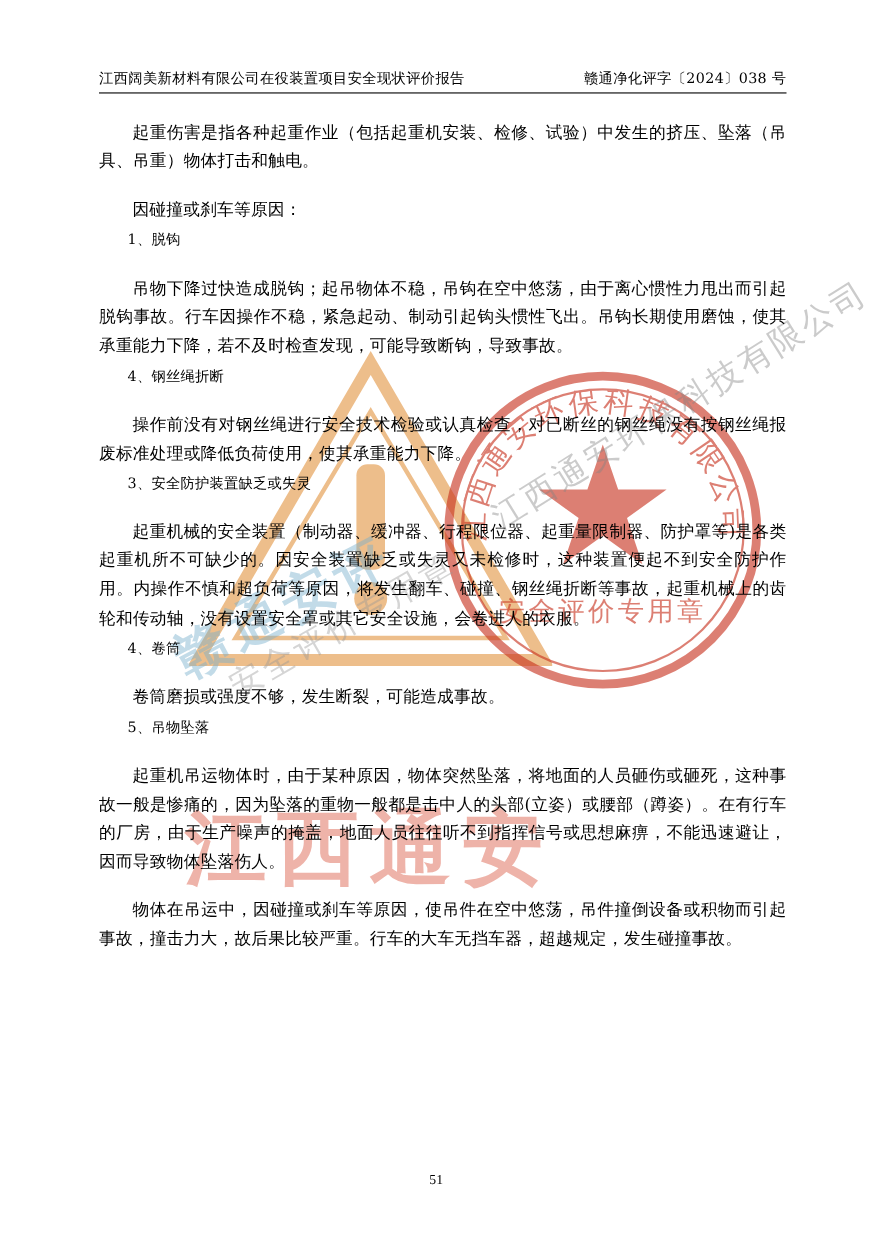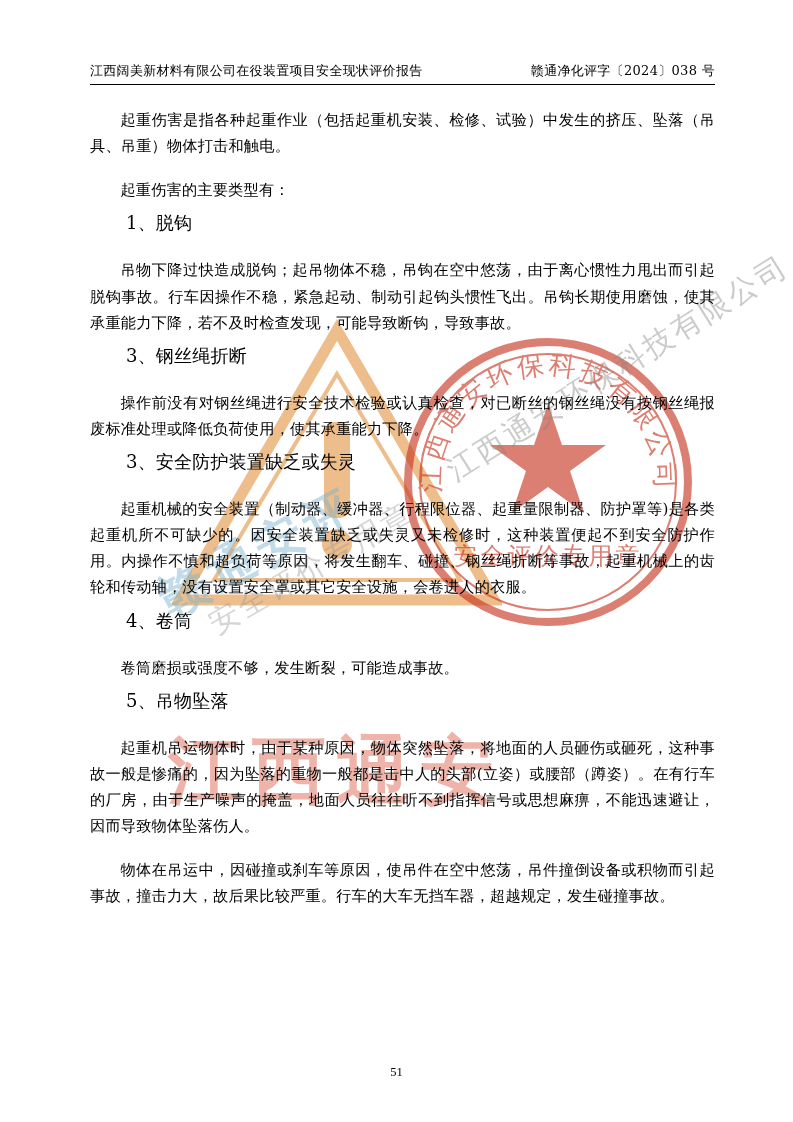--- a/index.html
+++ b/index.html
@@ -60,21 +60,21 @@
     margin: 18px 0 5px 0;
     font-size: 15.2px;
     line-height: 1.72;
     text-align: justify;
     text-justify: inter-ideograph;
     text-indent: 2em;
     letter-spacing: 0.2px;
   }
   p.item {
     margin: 0 0 5px 0;
-    font-size: 18px;
+    font-size: 13px;
     line-height: 1.72;
     text-indent: 2em;
     letter-spacing: 0.2px;
   }
 
   
   .page-number {
     position: absolute;
     left: 0;
     right: 0;
@@ -180,26 +180,26 @@
 
   <div class="header">
     <div class="header-left">江西阔美新材料有限公司在役装置项目安全现状评价报告</div>
     <div class="header-right">赣通净化评字〔2024〕038 号</div>
   </div>
 
   <div class="content">
 
 
     <p class="para">起重伤害是指各种起重作业（包括起重机安装、检修、试验）中发生的挤压、坠落（吊具、吊重）物体打击和触电。</p>
-    <p class="para">起重伤害的主要类型有：</p>
+    <p class="para">因碰撞或刹车等原因：</p>
 
     <p class="item">1、脱钩</p>
     <p class="para">吊物下降过快造成脱钩；起吊物体不稳，吊钩在空中悠荡，由于离心惯性力甩出而引起脱钩事故。行车因操作不稳，紧急起动、制动引起钩头惯性飞出。吊钩长期使用磨蚀，使其承重能力下降，若不及时检查发现，可能导致断钩，导致事故。</p>
 
-    <p class="item">3、钢丝绳折断</p>
+    <p class="item">4、钢丝绳折断</p>
     <p class="para">操作前没有对钢丝绳进行安全技术检验或认真检查，对已断丝的钢丝绳没有按钢丝绳报废标准处理或降低负荷使用，使其承重能力下降。</p>
 
     <p class="item">3、安全防护装置缺乏或失灵</p>
     <p class="para">起重机械的安全装置（制动器、缓冲器、行程限位器、起重量限制器、防护罩等)是各类起重机所不可缺少的。因安全装置缺乏或失灵又未检修时，这种装置便起不到安全防护作用。内操作不慎和超负荷等原因，将发生翻车、碰撞、钢丝绳折断等事故，起重机械上的齿轮和传动轴，没有设置安全罩或其它安全设施，会卷进人的衣服。</p>
 
     <p class="item">4、卷筒</p>
     <p class="para">卷筒磨损或强度不够，发生断裂，可能造成事故。</p>
 
     <p class="item">5、吊物坠落</p>
     <p class="para">起重机吊运物体时，由于某种原因，物体突然坠落，将地面的人员砸伤或砸死，这种事故一般是惨痛的，因为坠落的重物一般都是击中人的头部(立姿）或腰部（蹲姿）。在有行车的厂房，由于生产噪声的掩盖，地面人员往往听不到指挥信号或思想麻痹，不能迅速避让，因而导致物体坠落伤人。</p>

